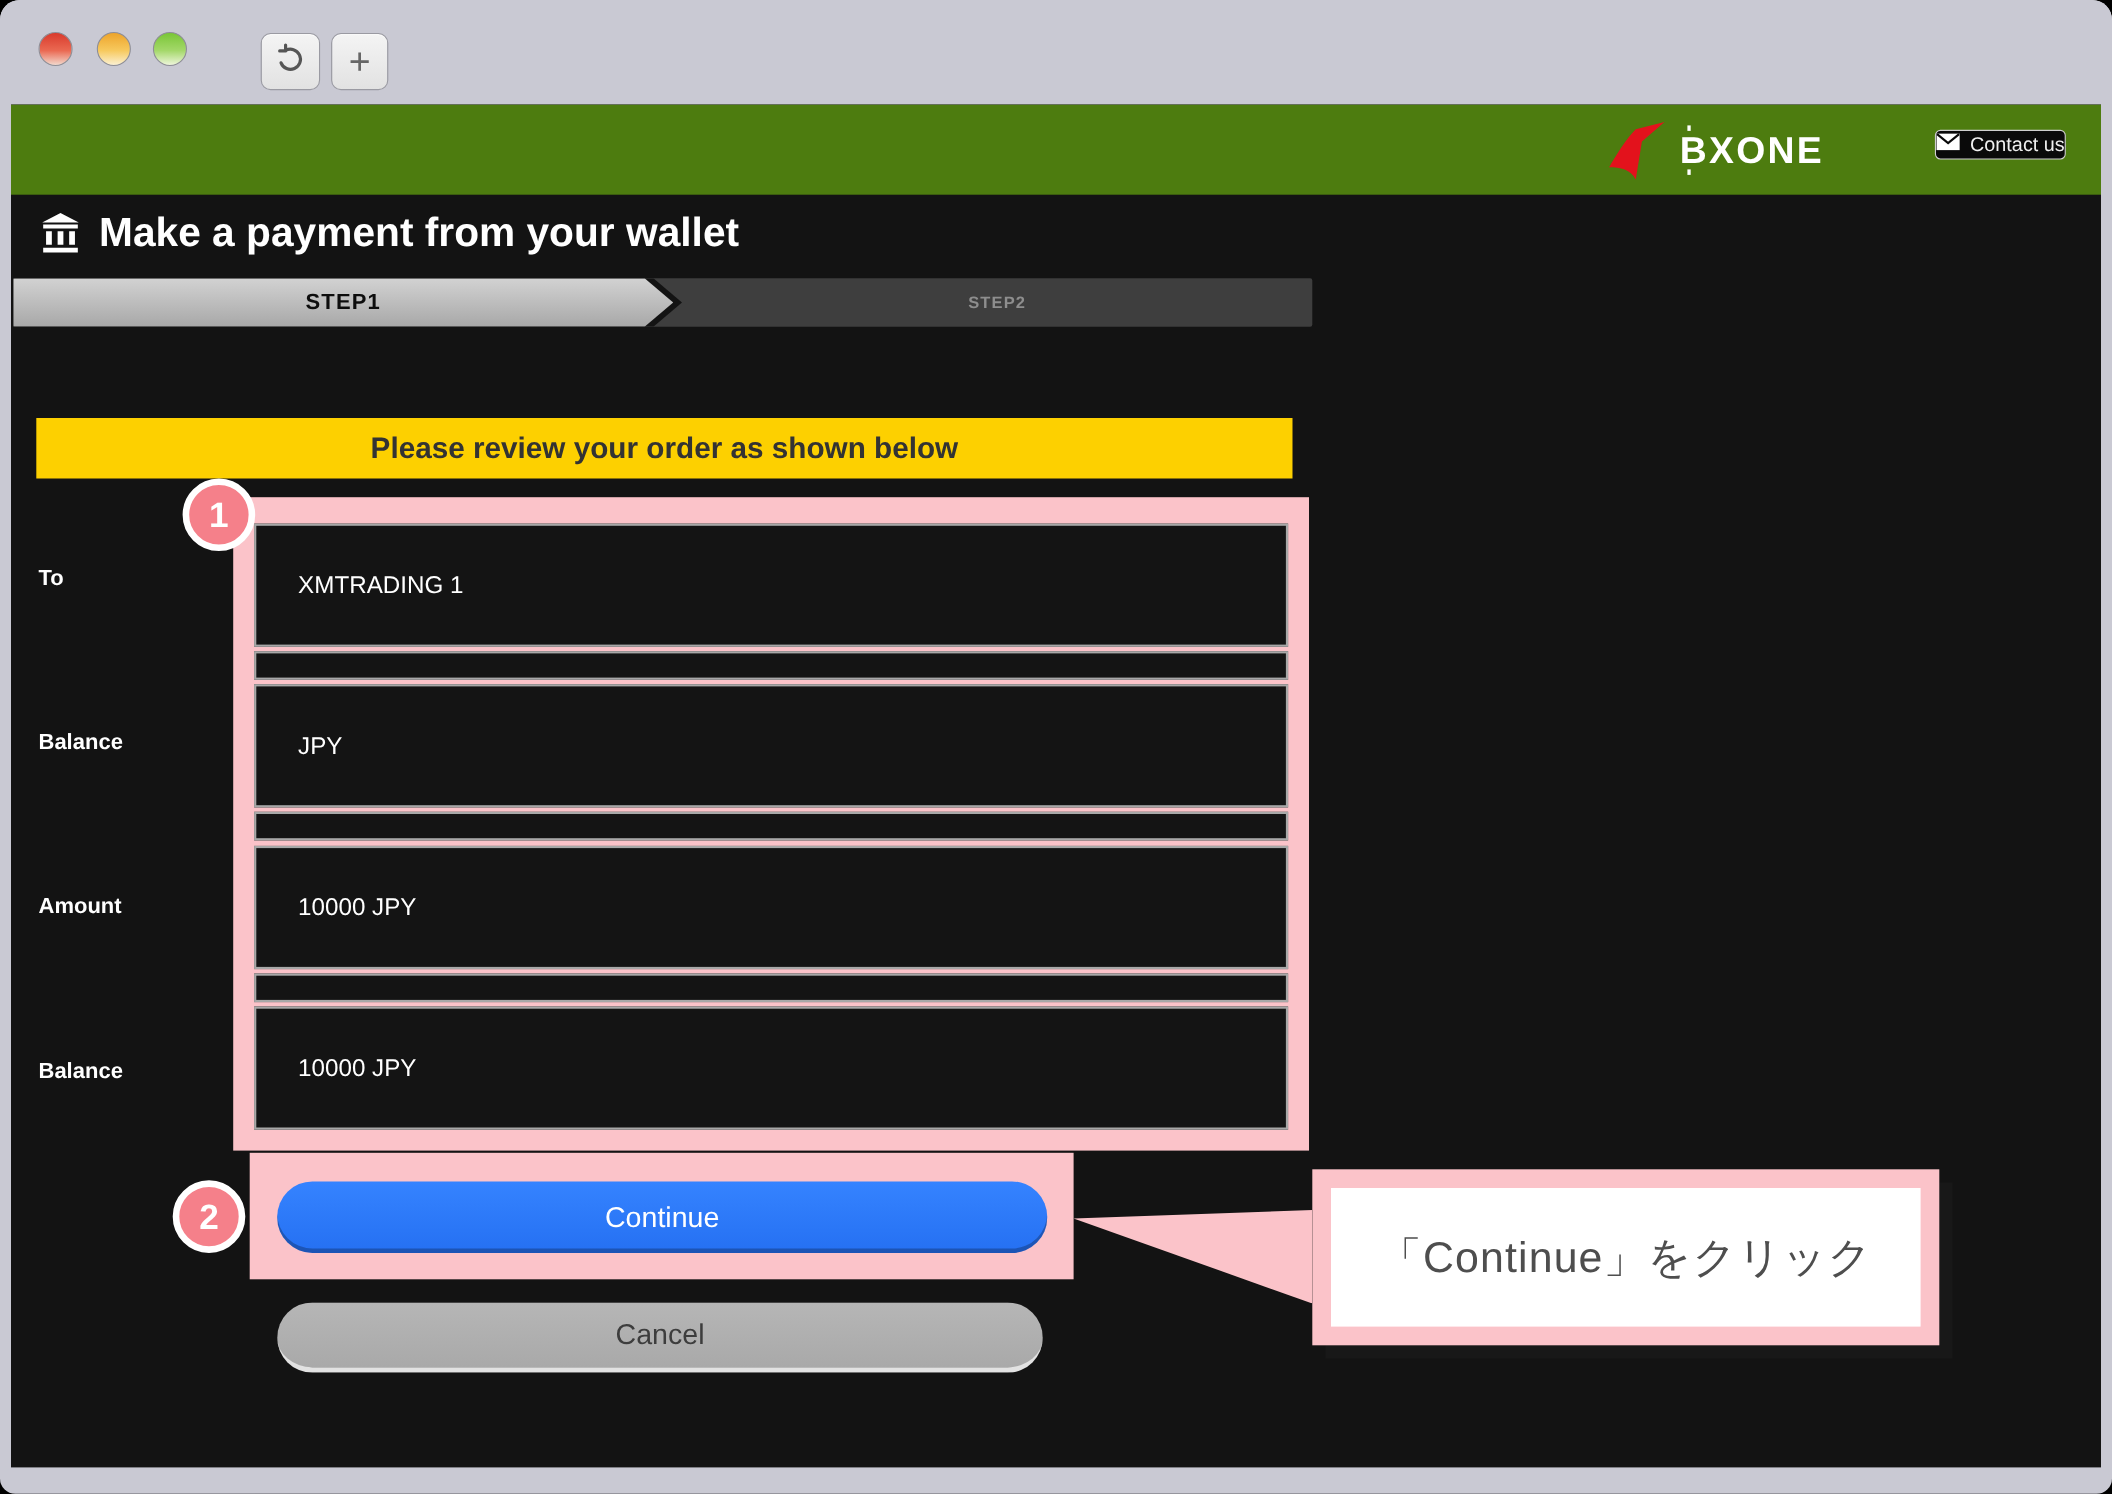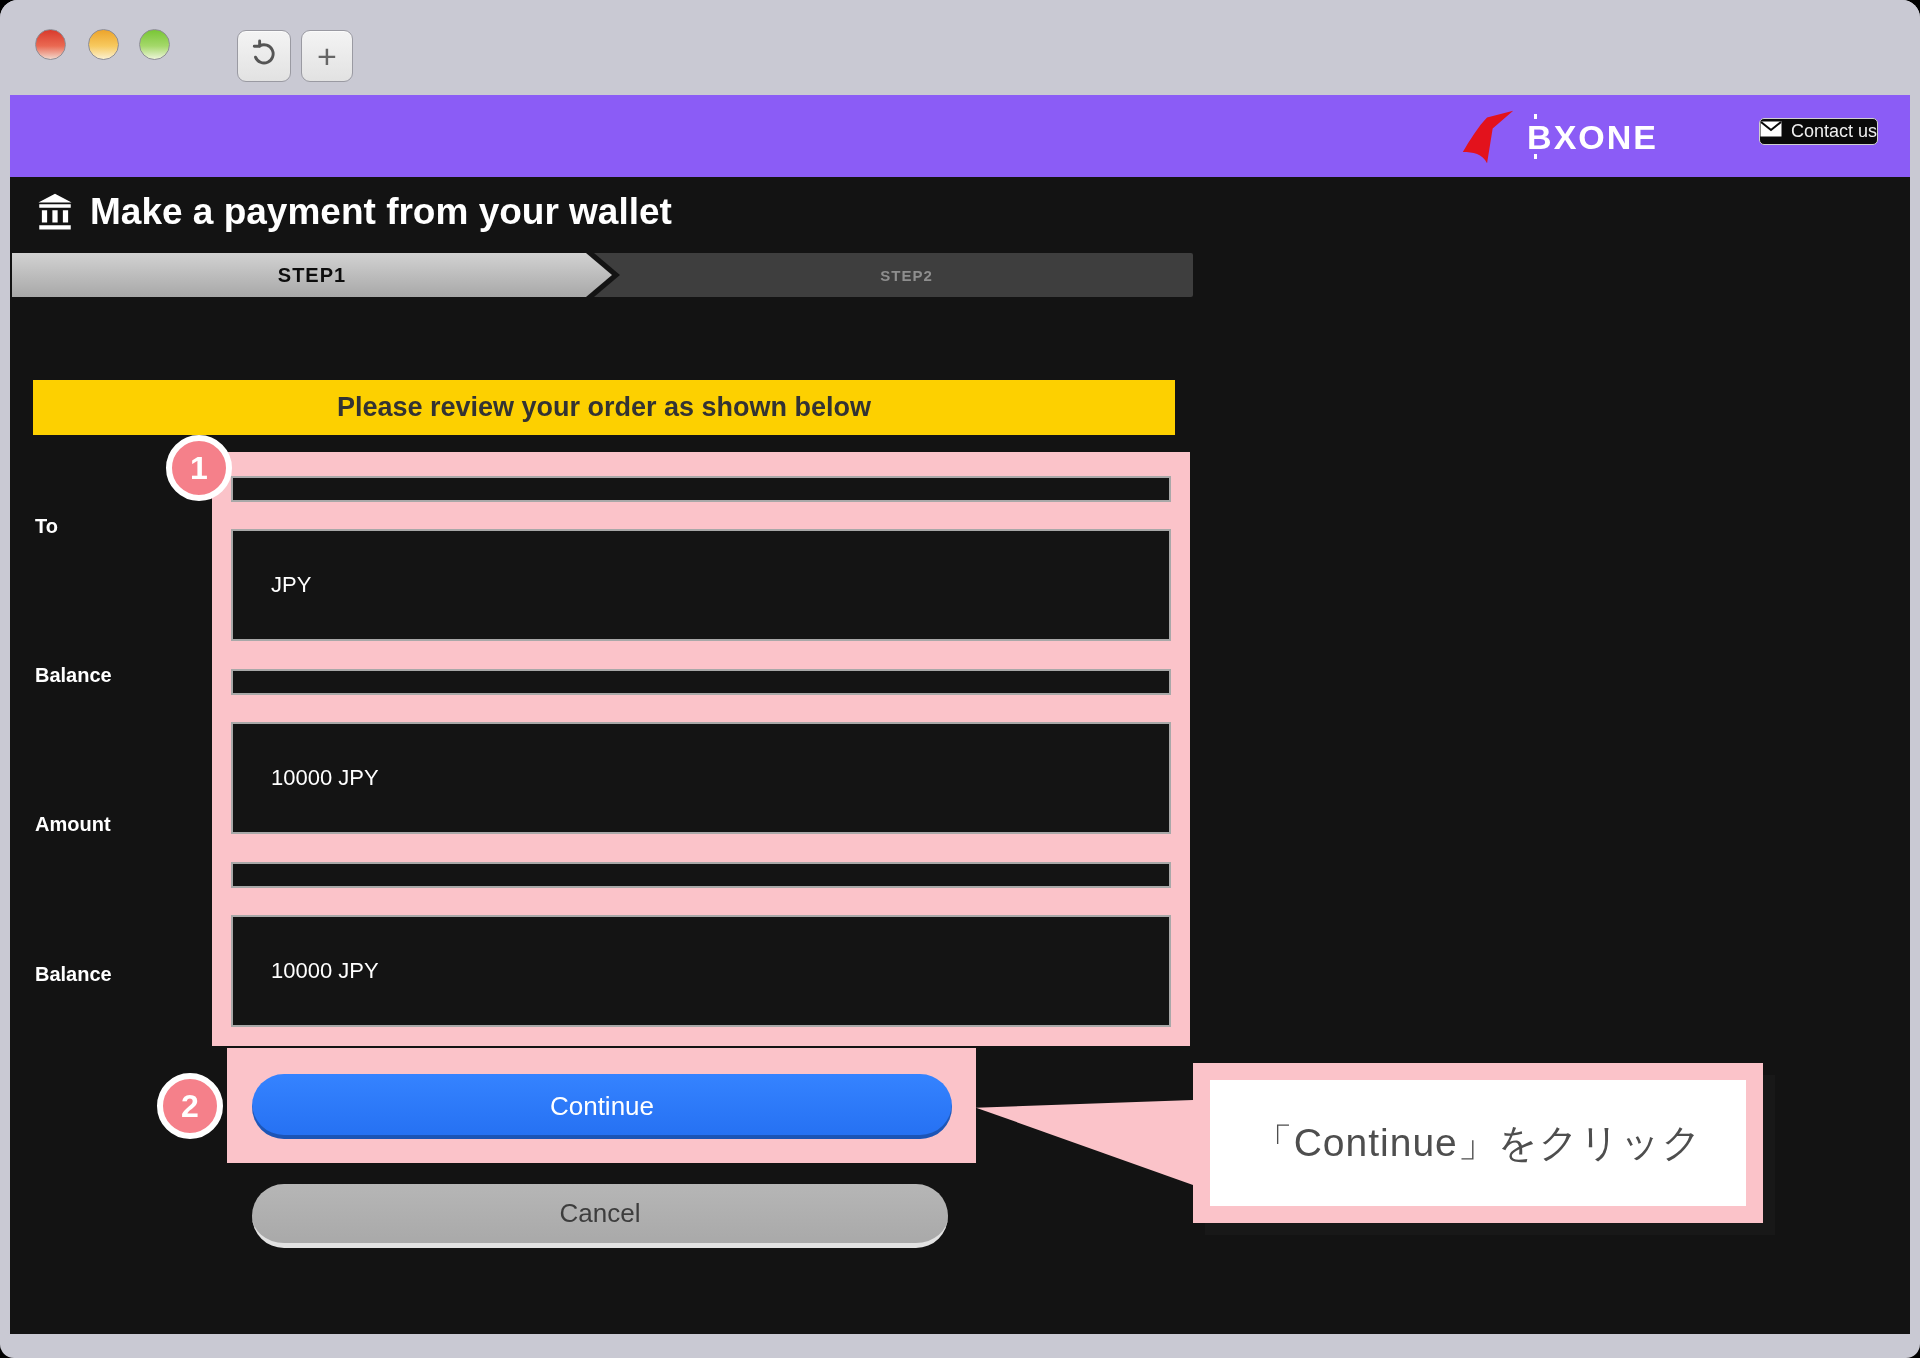--- a/index.html
+++ b/index.html
@@ -21,21 +21,21 @@
   .newtab { left:301px; width:52px; font-size:34px; font-weight:400; color:#666; }
   .urlbar { position:absolute; left:372px; top:28px; width:1514px; height:56px; background:#fff;
     border:1px solid #9a9aa2; border-radius:10px; display:flex; align-items:center; padding-left:18px;
     box-shadow:0 4px 4px -2px rgba(0,0,0,.35) inset; overflow:hidden; }
   .urlbar .url { font-size:27px; color:#141414; white-space:nowrap; }
   .urlbar .redacted { font-size:23px; color:#a9a9a9; filter:blur(4px); margin-left:4px; white-space:nowrap; }
 
   
   .page { position:absolute; left:10px; top:95px; width:1900px; height:1239px; background:#131313; overflow:hidden; }
 
-  .site-header { position:absolute; left:0; top:0; width:100%; height:82px; background:#8b5cf6; }
+  .site-header { position:absolute; left:0; top:0; width:100%; height:82px; background:#4d7c0f; }
   .brand { position:absolute; right:252px; top:14px; display:flex; align-items:center; gap:10px; }
   .brand-swoosh { width:58px; height:56px; }
   .brand-text { color:#fff; font-size:34px; font-weight:700; letter-spacing:2px; position:relative; }
   .brand-text::before, .brand-text::after { content:""; position:absolute; left:7px; width:3px; height:5px; background:#fff; }
   .brand-text::before { top:-4px; } .brand-text::after { bottom:-2px; }
   .contact-btn { position:absolute; right:32px; top:23px; height:27px; border:1px solid #cfcfcf; border-radius:5px;
     display:flex; align-items:center; gap:9px; padding:0 0; color:#f0f0f0; font-size:18px; background:#0a0a0a; }
 
   .title-row { position:absolute; left:24px; top:96px; display:flex; align-items:center; gap:14px; }
   .title-row h1 { color:#fff; font-size:37px; font-weight:700; }
@@ -150,20 +150,21 @@
 
     <div class="flabel l0">To</div>
     <div class="flabel l1">Balance</div>
     <div class="flabel l2">Amount</div>
     <div class="flabel l3">Balance</div>
 
     <div class="badge b1">1</div>
 
     <div class="review-frame">
       <div class="review-inner">
+        <div class="fbox field">XMTRADING 1</div>
         <div class="fbox spacer"></div>
         <div class="fbox field">JPY</div>
         <div class="fbox spacer"></div>
         <div class="fbox field">10000 JPY</div>
         <div class="fbox spacer"></div>
         <div class="fbox field">10000 JPY</div>
       </div>
     </div>
 
     <div class="badge b2">2</div>

